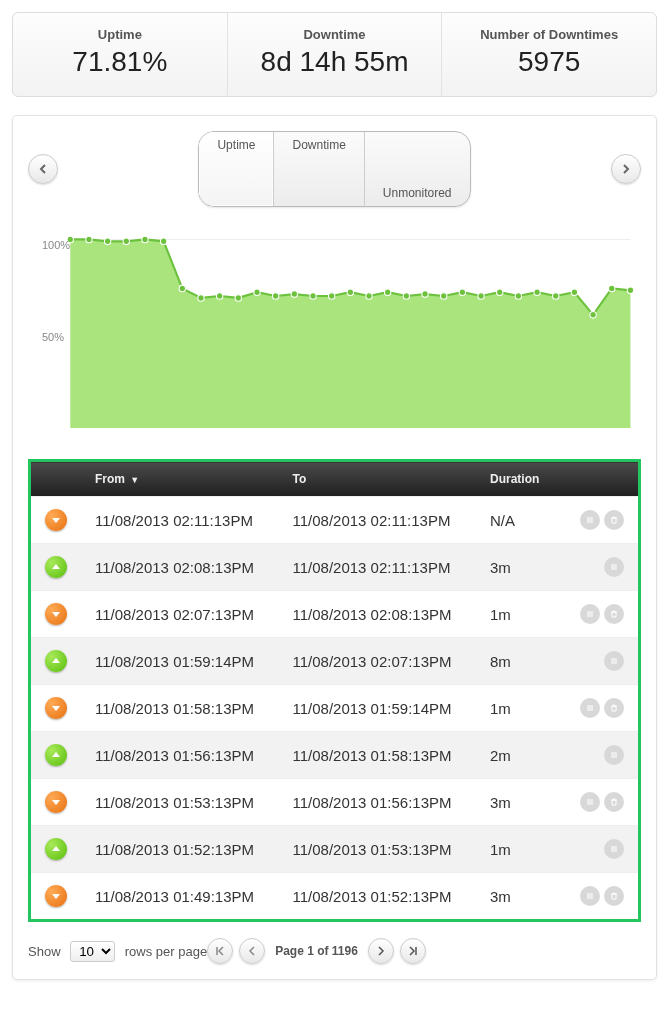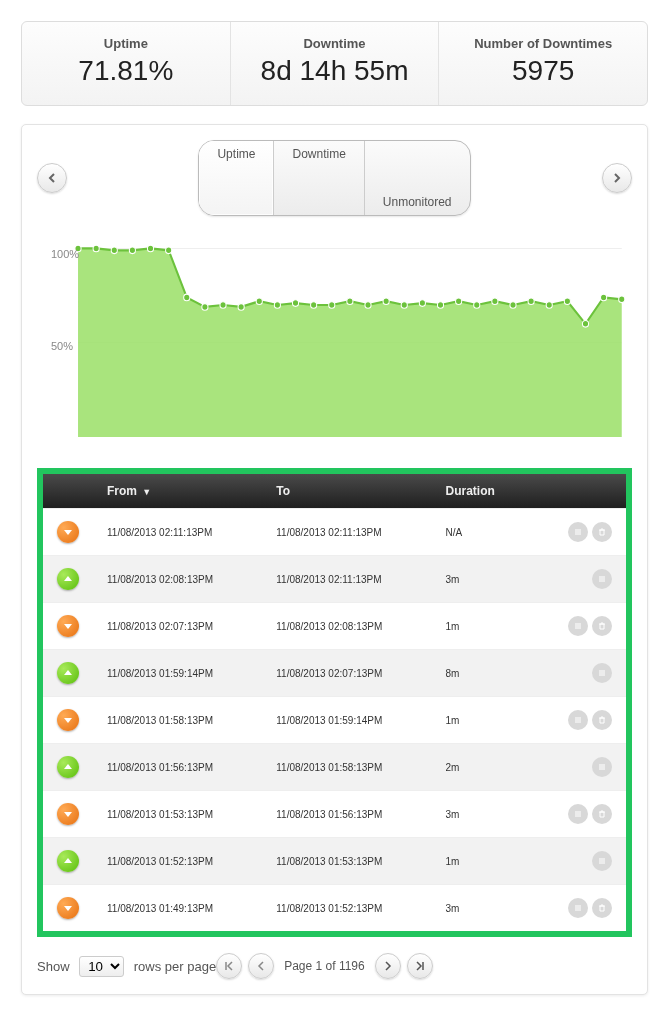--- a/index.html
+++ b/index.html
@@ -4,21 +4,21 @@
 <style>
   * { box-sizing: border-box; margin: 0; padding: 0; }
   body {
     font-family: "Helvetica Neue", Arial, sans-serif;
     background: #fff;
     width: 669px;
     height: 1030px;
     font-size: 13px;
     color: #333;
   }
-  .wrap { padding: 21px; }
+  .wrap { padding: 12px; }
   .stats-bar {
     display: flex;
     border: 1px solid #ddd;
     border-radius: 6px;
     background: linear-gradient(#fdfdfd,#f3f3f3);
     margin-bottom: 18px;
   }
   .stat {
     flex: 1;
     text-align: center;
@@ -77,36 +77,36 @@
     height: 220px;
     margin-bottom: 20px;
   }
   .chart svg { width: 100%; height: 100%; }
   .ylabel { position: absolute; left: 14px; font-size: 11px; color: #888; }
   .xlabels { display: flex; justify-content: space-between; padding: 0 30px 0 50px; font-size: 11px; color: #666; }
   .xlabels span { flex:1; text-align: center; }
   table.events {
     width: 100%;
     border-collapse: collapse;
-    border: 6px solid #22c55e;
+    border: 3px solid #22c55e;
     margin-top: 12px;
   }
   table.events thead th {
     background: linear-gradient(#4a4a4a,#1f1f1f);
     color: #eee;
     font-weight: bold;
     font-size: 12px;
     text-align: left;
     padding: 10px 14px;
   }
   table.events thead th:first-child { width: 44px; }
   table.events thead th .sort { font-size: 9px; margin-left: 2px; }
   table.events tbody td {
     padding: 12px 14px;
-    font-size: 10px;
+    font-size: 15px;
     color: #333;
     border-top: 1px solid #eee;
   }
   table.events tbody tr:nth-child(even) td { background: #f2f2f2; }
   .status-circle {
     width: 22px; height: 22px; border-radius: 50%;
     display: inline-flex; align-items: center; justify-content: center;
     color: #fff;
   }
   .status-down { background: radial-gradient(circle at 30% 30%, #ffaa55, #e67010); box-shadow: 0 1px 2px rgba(0,0,0,0.3); }
@@ -129,21 +129,21 @@
   }
   .pager-row select {
     margin: 0 6px;
     padding: 1px 4px;
     border: 1px solid #ccc;
     border-radius: 3px;
     background: linear-gradient(#fff,#eee);
   }
   .pager-ctrl { display: flex; align-items: center; gap: 6px; }
   .pager-ctrl .nav-btn.small { width: 26px; height: 26px; }
-  .page-info { font-size: 12px; font-weight: normal; margin: 0 4px; }
+  .page-info { font-size: 12px; font-weight: bold; margin: 0 4px; }
 </style>
 </head>
 <body>
 
 <div class="wrap">
 
   <div class="stats-bar">
     <div class="stat">
       <div class="label">Uptime</div>
       <div class="value">71.81%</div>

